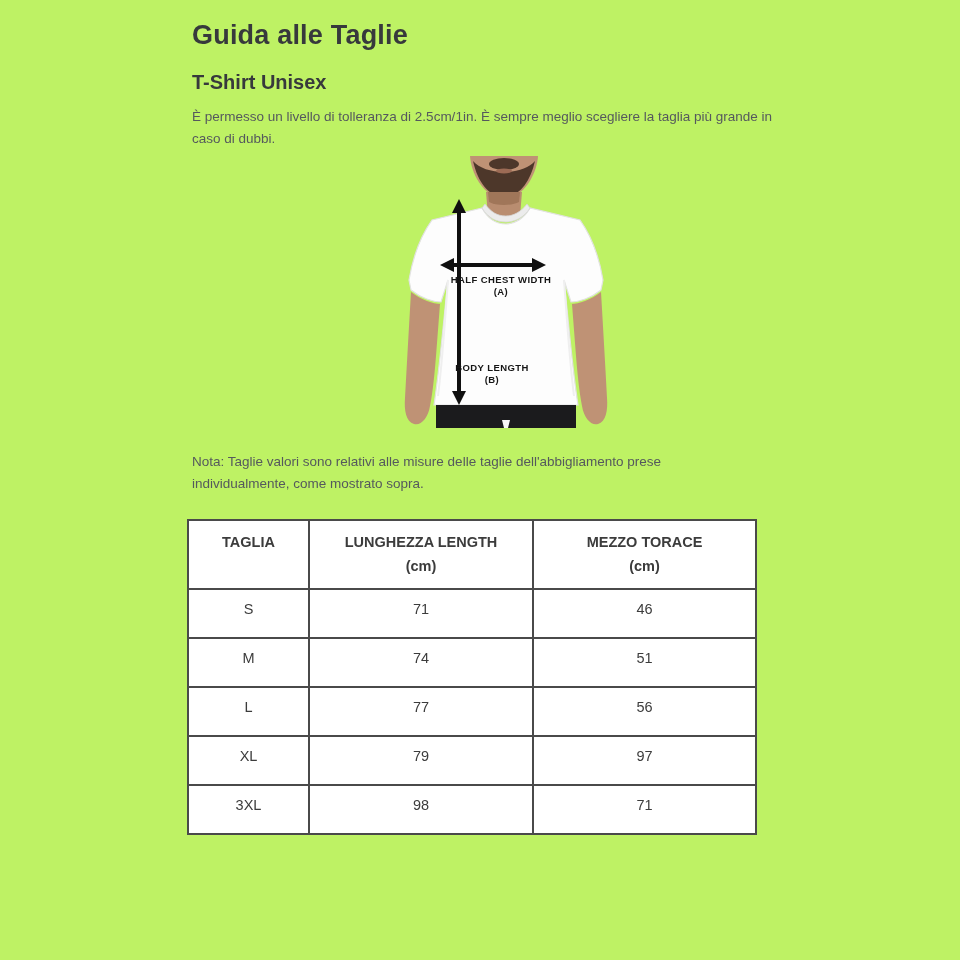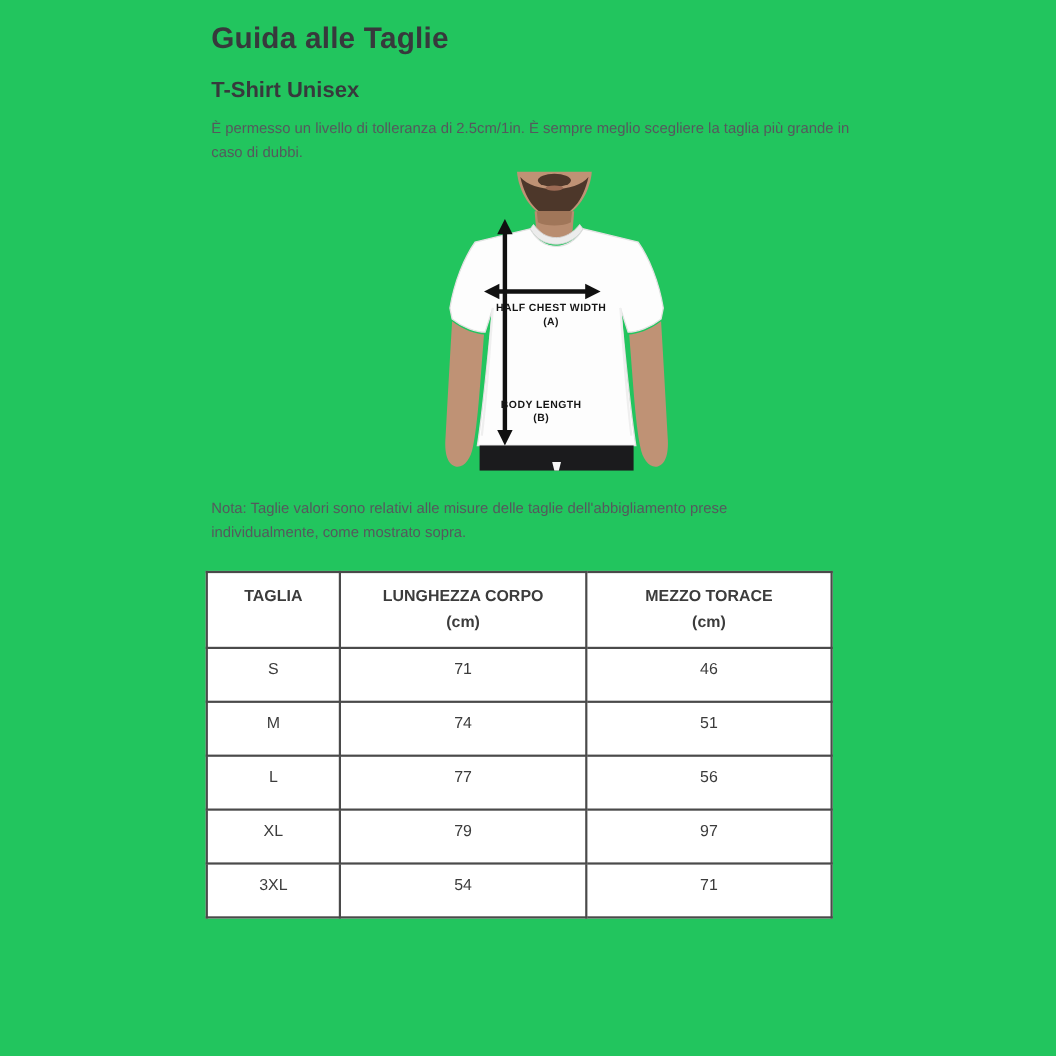--- a/index.html
+++ b/index.html
@@ -5,21 +5,21 @@
   html, body {
     margin: 0;
     padding: 0;
     background: #ffffff;
     font-family: "Liberation Sans", sans-serif;
   }
   .page {
     position: relative;
     width: 960px;
     height: 960px;
-    background: #22c55e;
+    background: #bef264;
     overflow: hidden;
   }
   .page-title {
     position: absolute;
     left: 192px;
     top: 2px;
     font-size: 27px;
     font-weight: 600;
     color: #37393c;
     letter-spacing: 0.2px;
@@ -160,21 +160,21 @@
       <col style="width:121px">
       <col style="width:224px">
       <col style="width:223px">
     </colgroup>
     <thead>
       <tr>
         <th>
           <span>TAGLIA</span>
         </th>
         <th>
-          <span>LUNGHEZZA CORPO</span><br>
+          <span>LUNGHEZZA LENGTH</span><br>
           <span>(cm)</span>
         </th>
         <th>
           <span>MEZZO TORACE</span><br>
           <span>(cm)</span>
         </th>
       </tr>
     </thead>
     <tbody>
       <tr>
@@ -192,19 +192,19 @@
         <td>77</td>
         <td>56</td>
       </tr>
       <tr>
         <td>XL</td>
         <td>79</td>
         <td>97</td>
       </tr>
       <tr>
         <td>3XL</td>
-        <td>54</td>
+        <td>98</td>
         <td>71</td>
       </tr>
     </tbody>
   </table>
 
 </div>
 
 </body></html>

